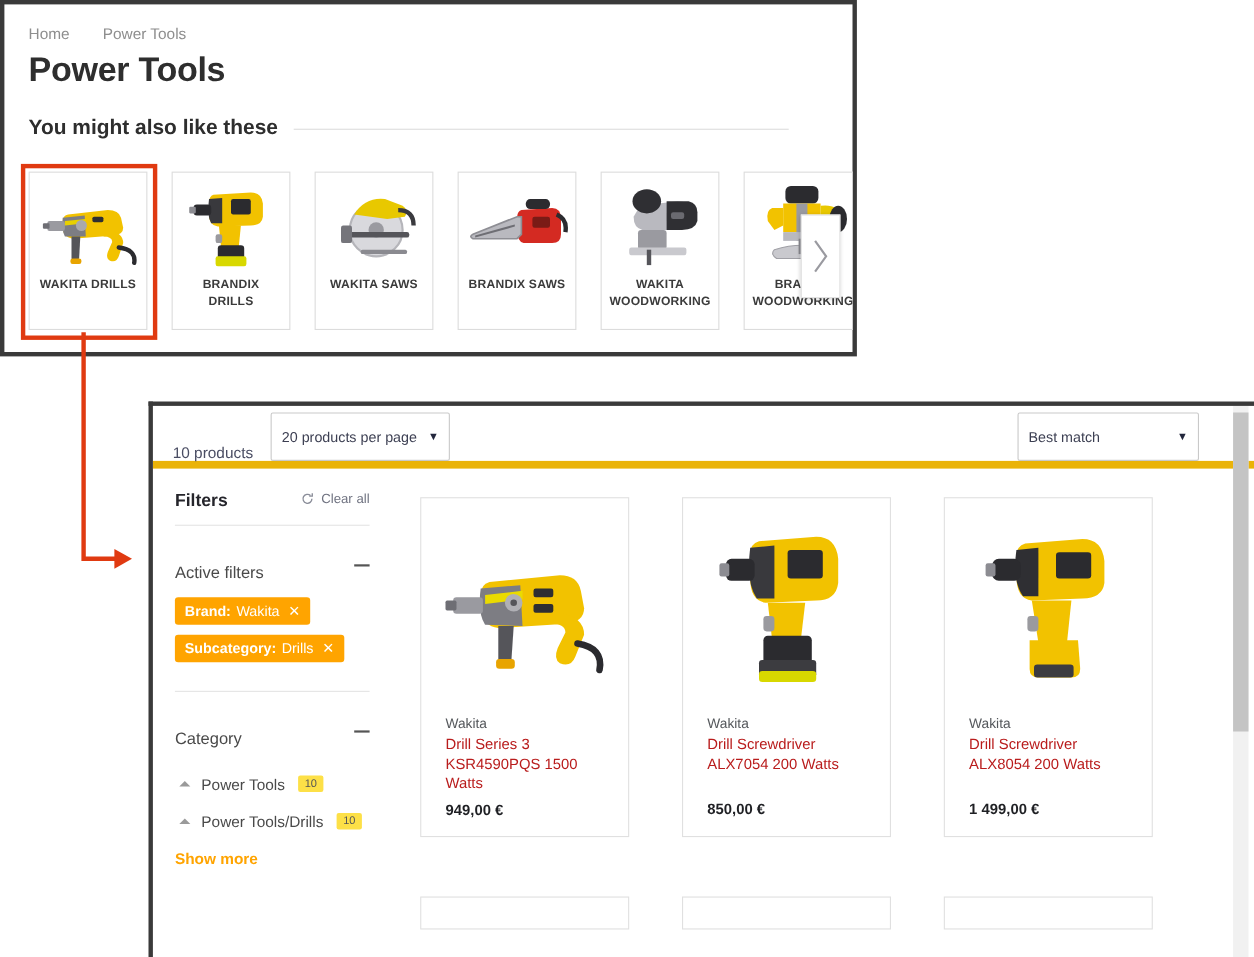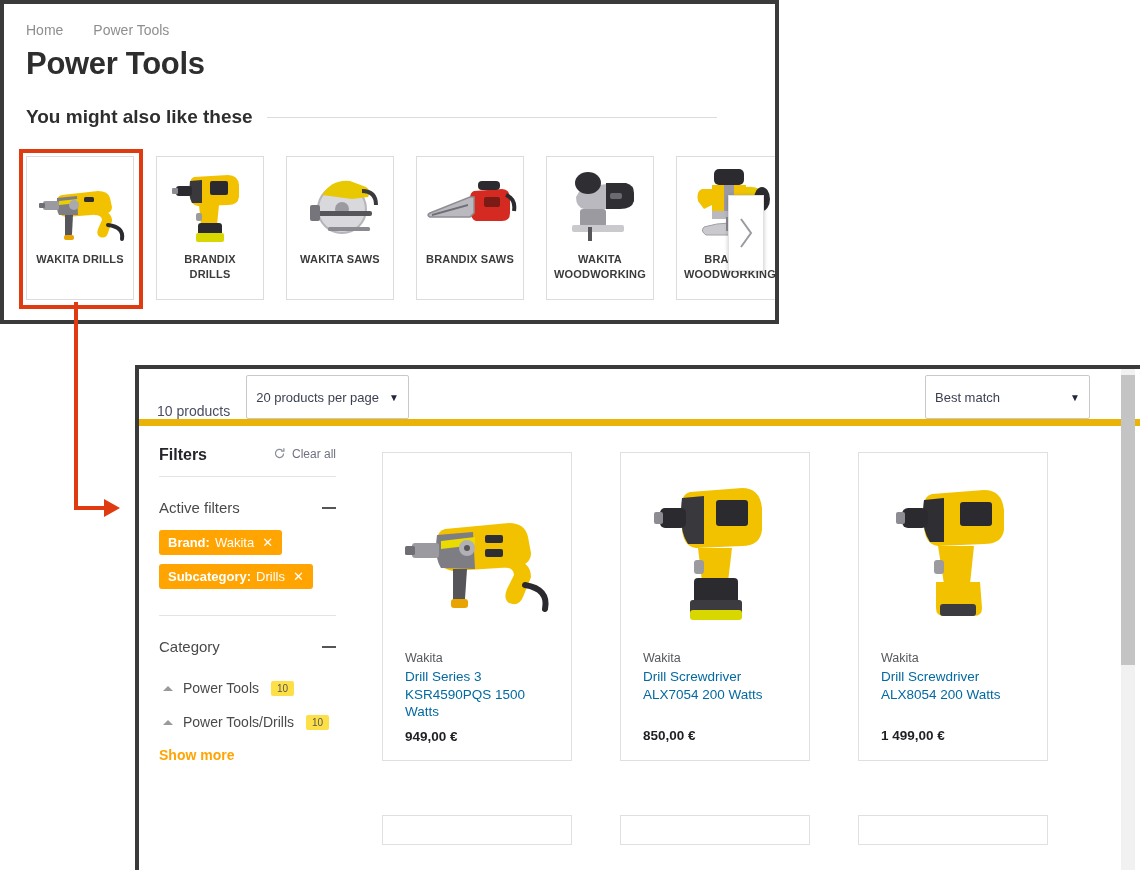--- a/index.html
+++ b/index.html
@@ -81,21 +81,21 @@
     width: 215px; flex:0 0 215px; padding: 20px 18px 0 20px;
   }
   .filters-head { display:flex; align-items:baseline; }
   .filters-title { font-size:16px; font-weight:bold; color:#25252b; }
   .clear-all { margin-left:auto; display:flex; align-items:center; gap:6px; font-size:12px; color:#6f7280; }
   .hr { height:1px; background:#e4e4e4; margin:12px 0 0 0; }
 
   .filter-group-head {
     display:flex; align-items:center; margin-top:22px;
   }
-  .filter-group-title { font-size:15px; color:#4a4a4a; }
+  .filter-group-title { font-size:15px; color:#4a4a4a;margin-top:12px; }
   .collapse-toggle { margin-left:auto; width:14px; height:2px; background:#555; }
 
   .chips { margin-top:14px; display:flex; flex-direction:column; align-items:flex-start; gap:9px; }
   .chip {
     background:#ffa400; color:#fff; border-radius:3px;
     padding:5px 9px; font-size:13px; display:flex; align-items:center; gap:5px;
   }
   .chip .chip-key { font-weight:bold; }
   .chip .chip-x { font-size:13px; margin-left:3px; }
 
@@ -114,21 +114,21 @@
   
   .grid-area { flex:1; min-width:0; padding: 26px 0 0 28px; position:relative; }
   .grid { display:flex; flex-wrap:wrap; gap:0 48px; }
   .pcard {
     width:190px; border:1px solid #e0e0e0; background:#fff;
     display:flex; flex-direction:column; margin-bottom:54px;
   }
   .pcard-img { height:194px; display:flex; align-items:center; justify-content:center; padding:6px; }
   .pcard-body { padding: 4px 22px 16px 22px; display:flex; flex-direction:column; }
   .p-brand { font-size:12.5px; color:#55585c; margin-bottom:3px; }
-  .p-name { font-size:13.5px; color:#0369a1; line-height:17.5px; min-height:52px; }
+  .p-name { font-size:13.5px; color:#b91c1c; line-height:17.5px; min-height:52px; }
   .p-price { font-size:13.5px; font-weight:bold; color:#1f2024; margin-top:8px; }
 
   
   .scroll-track {
     position:absolute; right:5px; top:0; width:14px; height:501px; background:#f1f1f1; z-index:8;
   }
   .scroll-thumb { position:absolute; left:0; top:6px; width:14px; height:290px; background:#c4c4c4; }
 </style>
 </head>
 <body>

